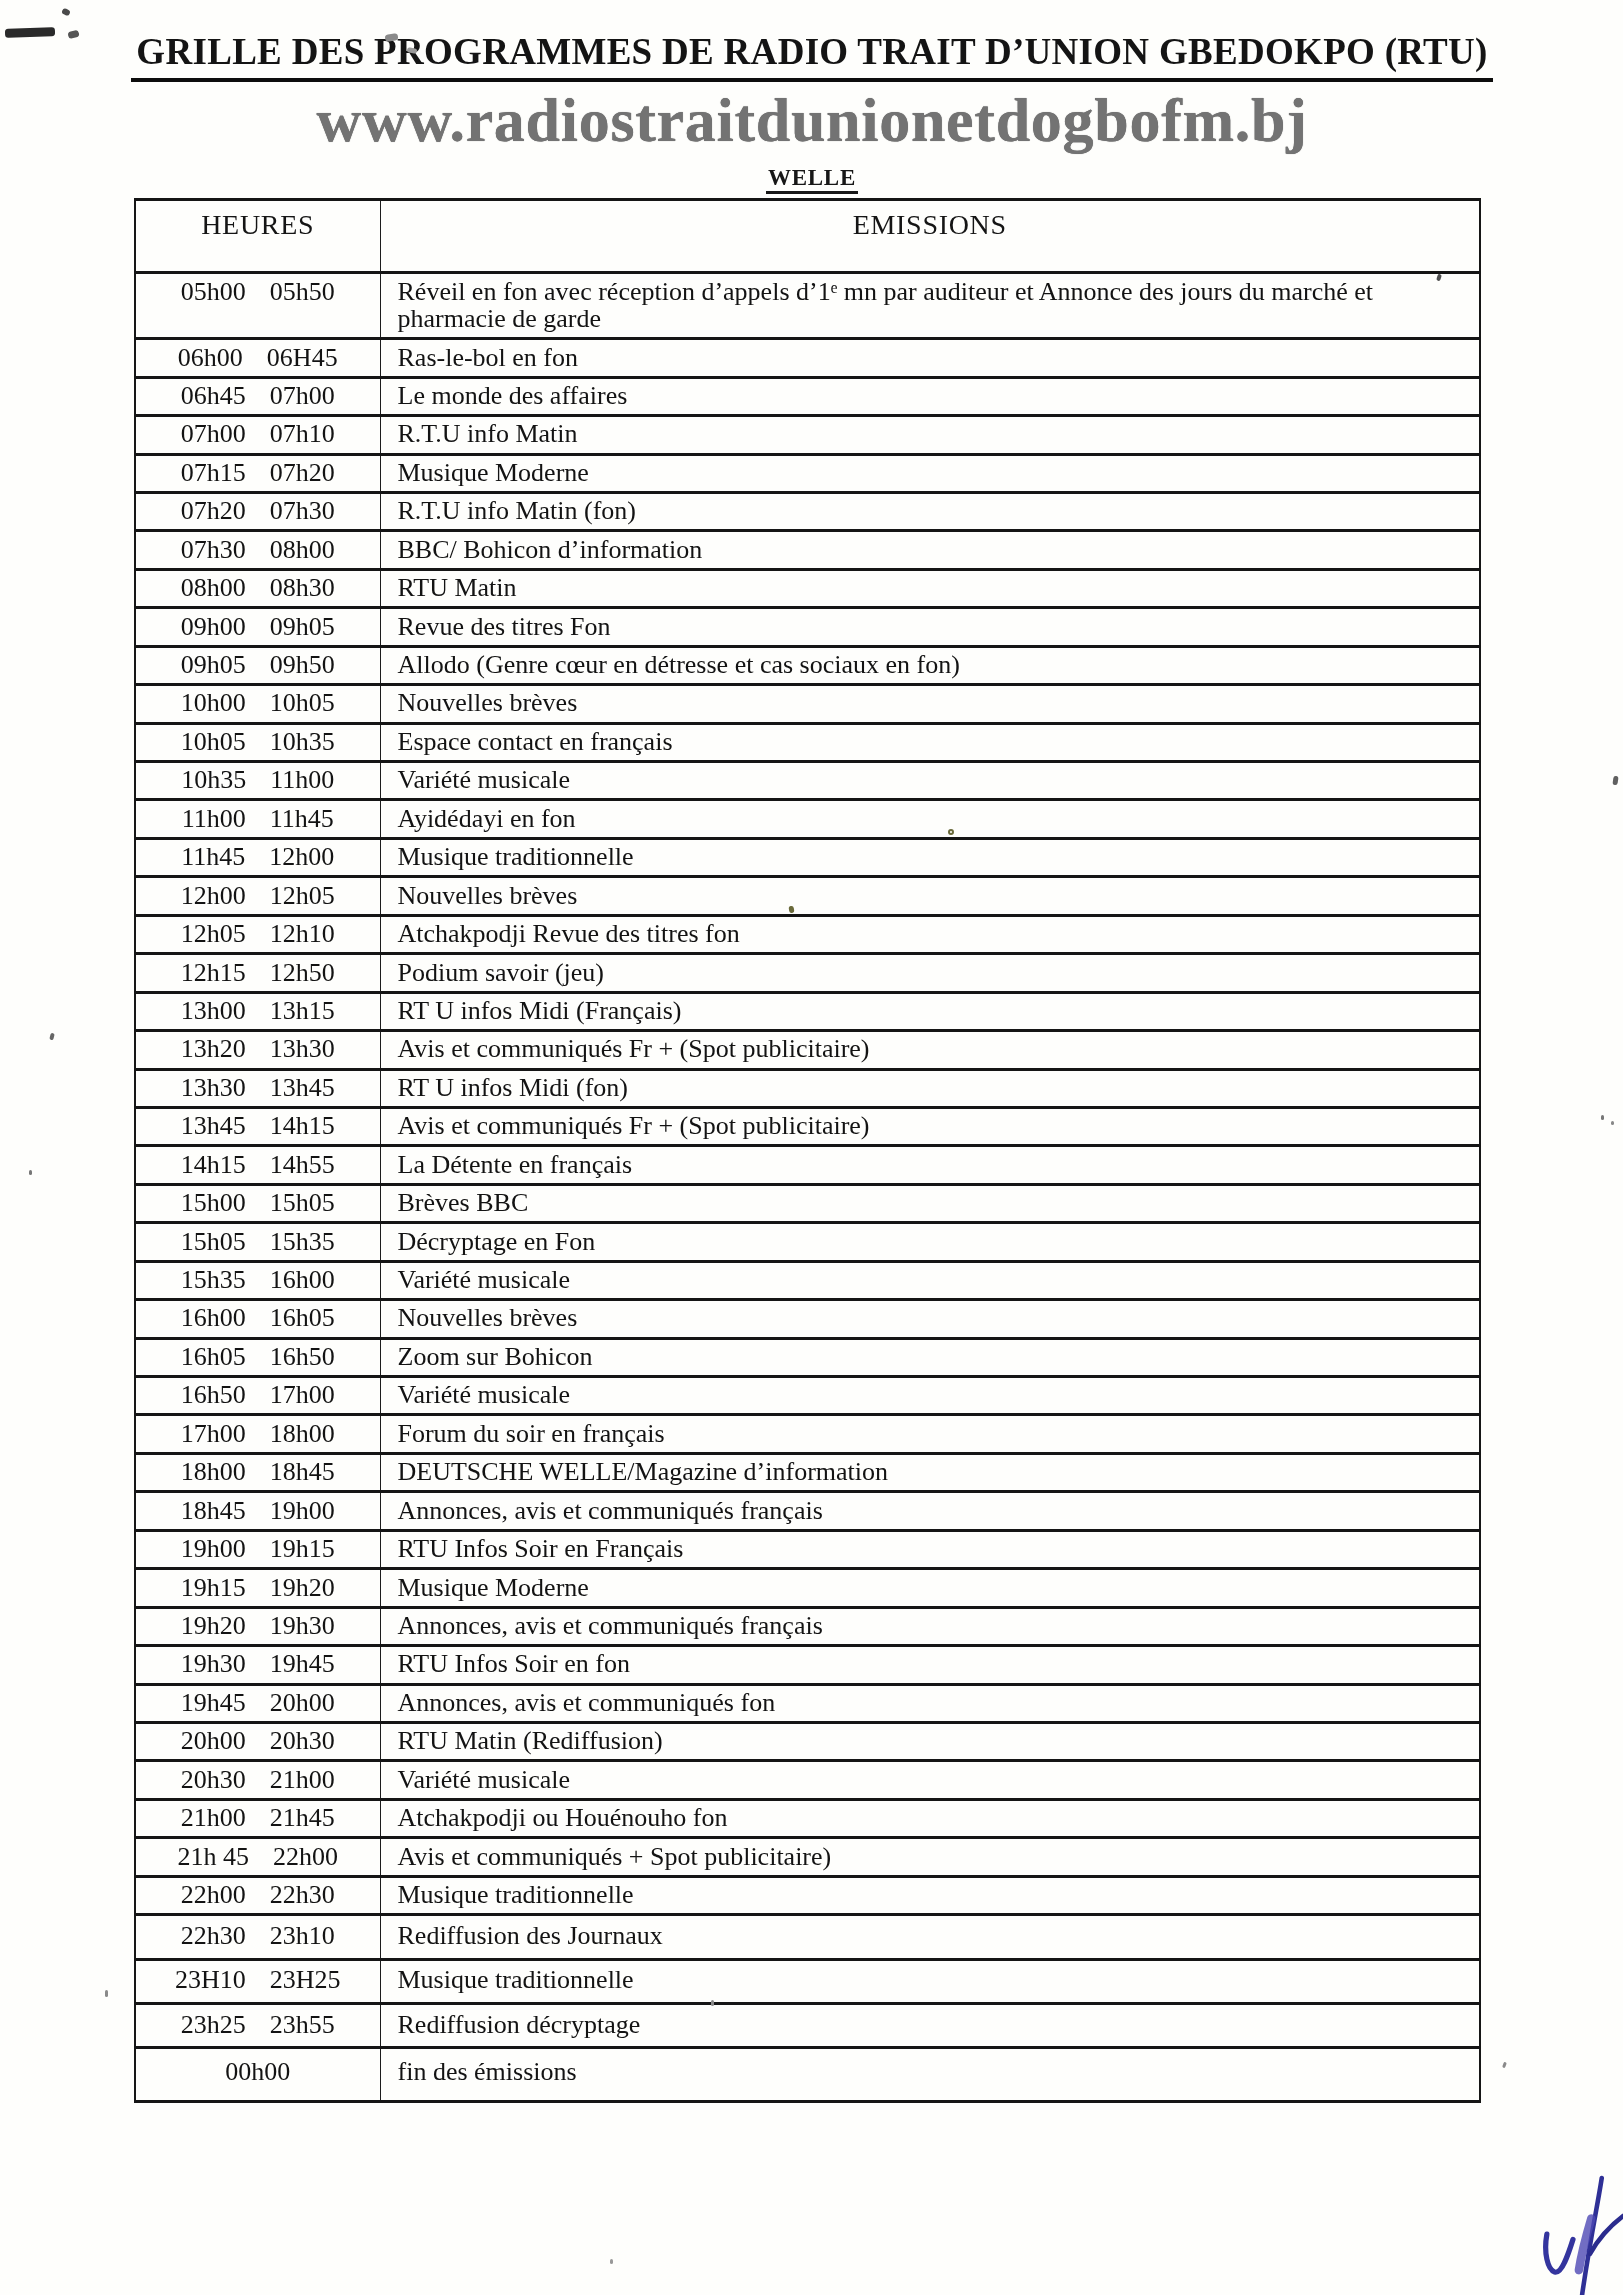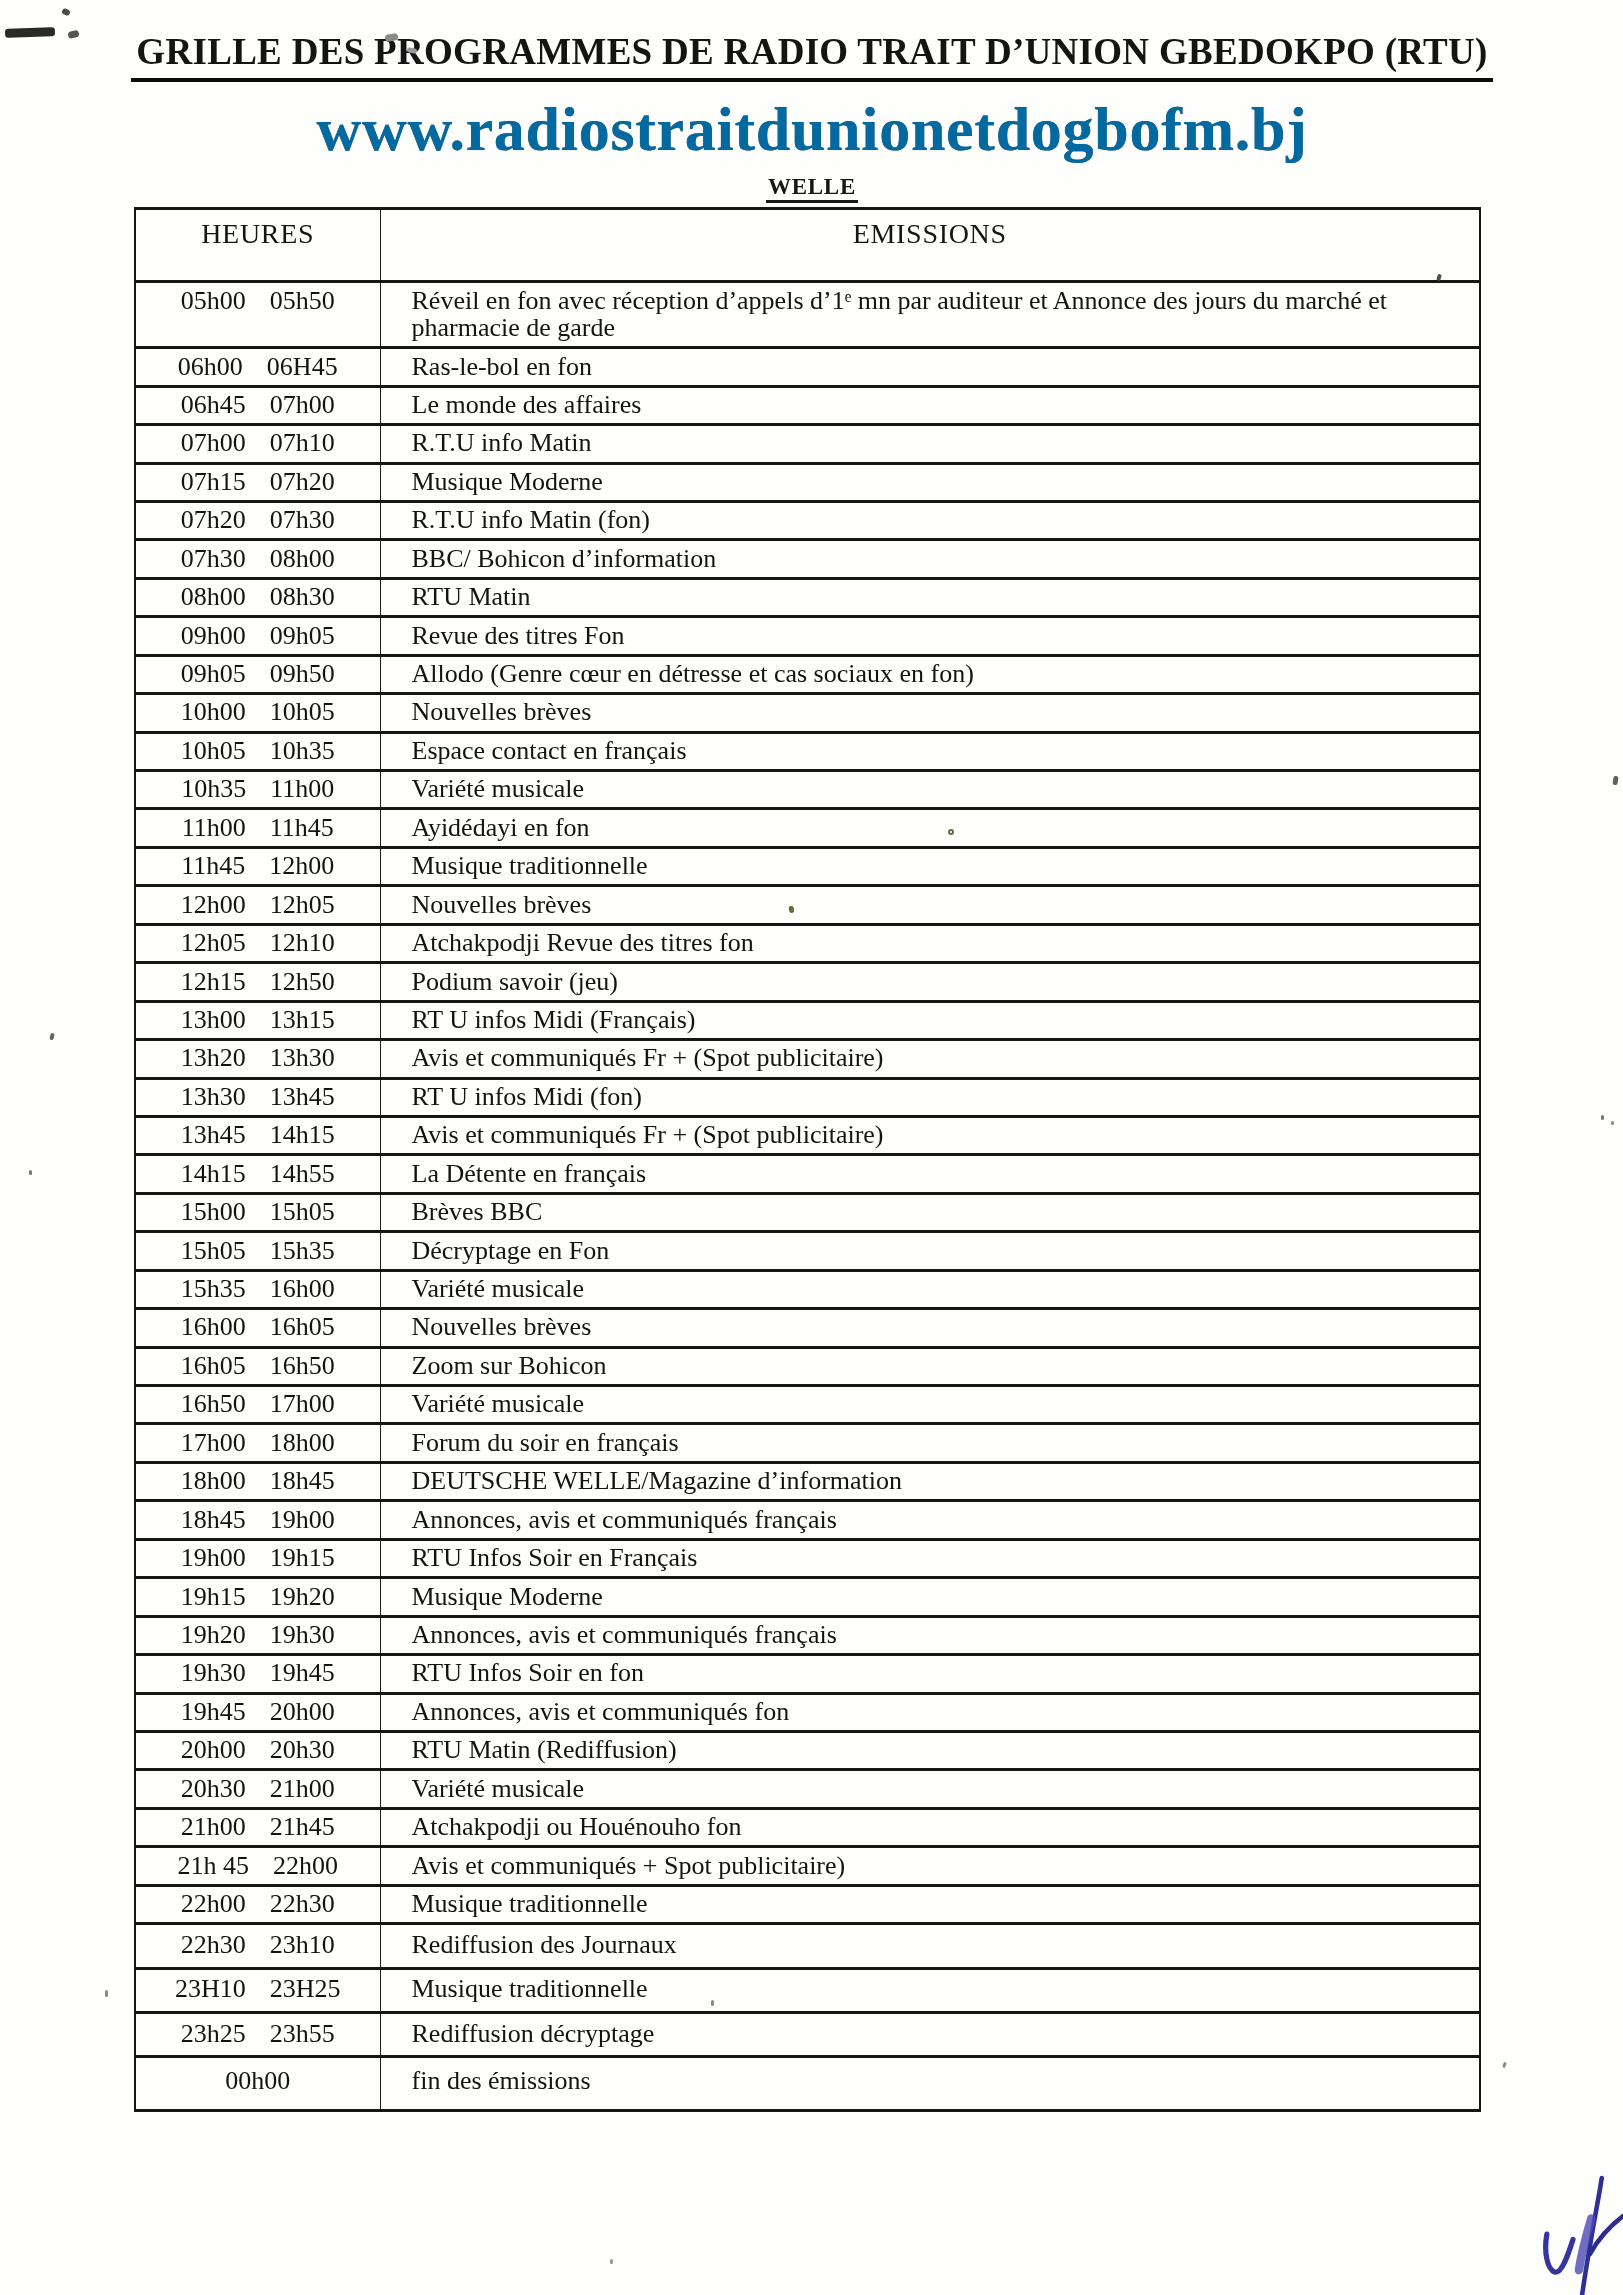--- a/index.html
+++ b/index.html
@@ -22,24 +22,24 @@
     font-size: 37px;
     font-weight: bold;
     letter-spacing: 0.3px;
     text-align: center;
     color: #141414;
     border-bottom: 4.6px solid #0d0d0d;
     padding: 0 5.2px 4.6px 5.2px;
   }
   .url {
     text-align: center;
-    margin-top: 12px;
+    margin-top: 3px;
     font-size: 62px;
     font-weight: bold;
-    color: #0369a1;
+    color: #737373;
     letter-spacing: 0.7px;
     text-shadow: 0 0 0.7px #555;
   }
   .day {
     width: fit-content;
     margin: 9.2px auto 3.9px;
     font-size: 23px;
     font-weight: bold;
     letter-spacing: 0.7px;
     color: #171717;
@@ -78,21 +78,21 @@
     padding-top: 3.3px;
     padding-bottom: 4.6px;
     color: #131313;
   }
   td.time-cell .times {
     display: flex;
     justify-content: center;
     gap: 24px;
     white-space: nowrap;
   }
-  td.emission-cell { padding-left: 31px; padding-right: 14.4px; }
+  td.emission-cell { padding-left: 17px; padding-right: 14.4px; }
   tbody tr:nth-last-child(-n+4) td { padding-top: 5.9px; padding-bottom: 7.9px; }
   tbody tr:last-child td { padding-top: 9.2px; padding-bottom: 14.4px; margin-top: 45px; }
 
   
   .scan-mark { position: absolute; background: #2a2a2a; border-radius: 3.3px; }
   .dash   { left: 5.2px;    top: 27.5px;   width: 50px; height: 8.5px; transform: rotate(-2deg); }
   .s1  { left: 62px;   top: 9.2px;   width: 7.9px; height: 5.9px;  background:#4a4a4a; transform: rotate(24deg); }
   .s2  { left: 68px;  top: 31px;   width: 10.5px; height: 6.5px; background:#555;    transform: rotate(-14deg); }
   .s3  { left: 385px;  top: 34px;   width: 13px; height: 6.5px; background:#8a8a8a; transform: rotate(-8deg); }
   .s4  { left: 407px;  top: 48px;   width: 9.8px; height: 5.2px;  background:#9a9a9a; transform: rotate(12deg); }

